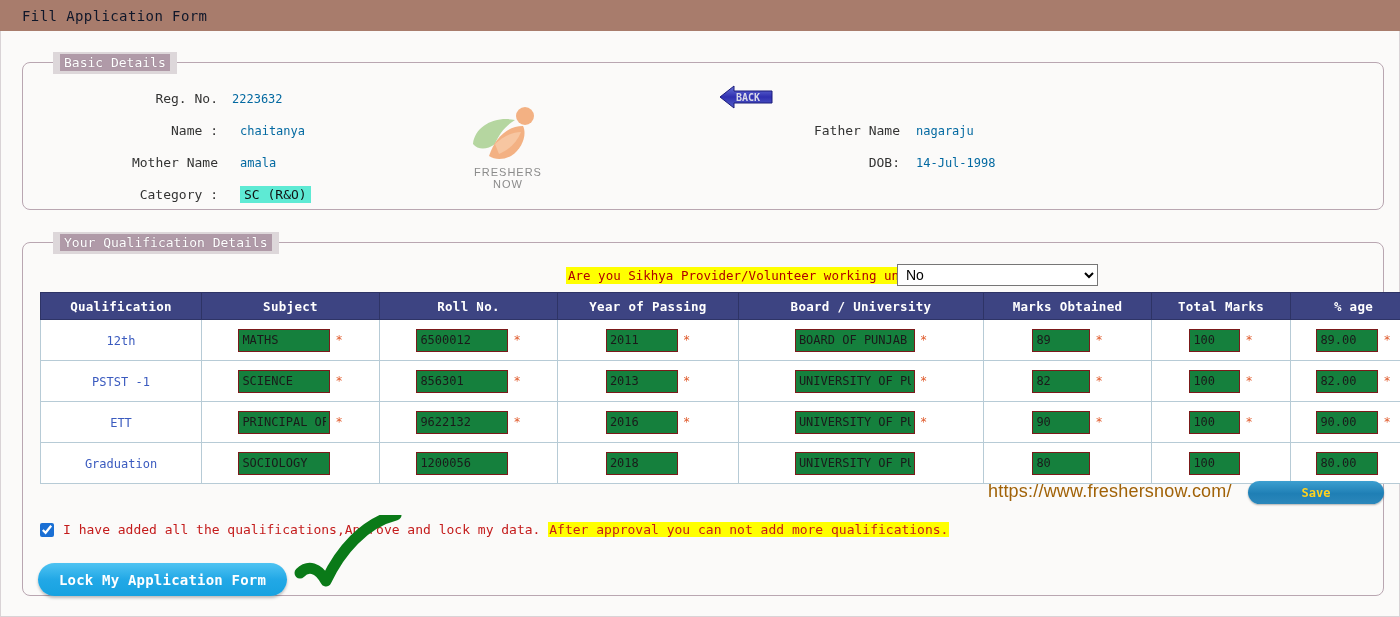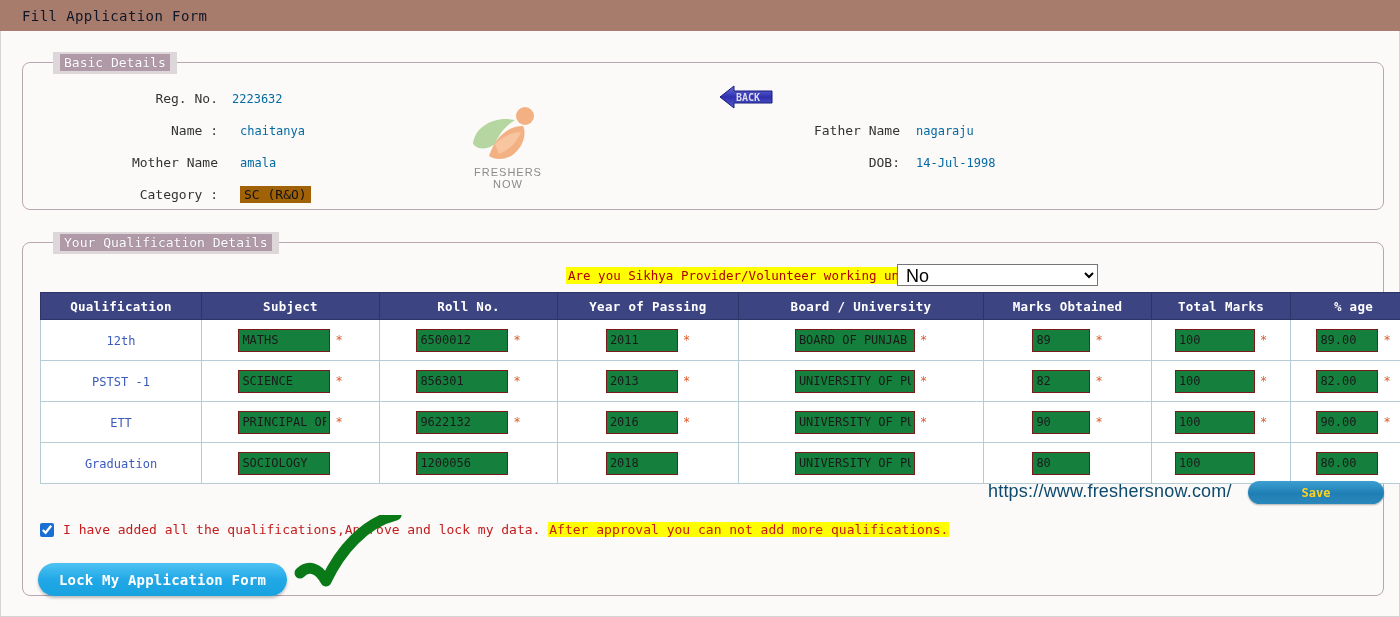--- a/index.html
+++ b/index.html
@@ -46,39 +46,39 @@
   
   .lbl{
     position:absolute;text-align:right;color:#333;
     font-size:13px;font-family:"DejaVu Sans Mono","Liberation Mono",monospace;
     white-space:nowrap;
   }
   .val{
     position:absolute;color:#0369a1;font-size:12px;
     font-family:"DejaVu Sans Mono","Liberation Mono",monospace;white-space:nowrap;
   }
-  .hl-green{background:#a16207;padding:1px 4px;font-size:13px;color:#111;}
+  .hl-green{background:#5eead4;padding:1px 4px;font-size:13px;color:#111;}
 
   
   .back-btn{position:absolute;left:718px;top:84px;width:56px;height:26px;cursor:pointer;}
 
   
   .logo-wrap{position:absolute;left:462px;top:104px;width:92px;height:76px;text-align:center;}
   .logo-txt{font-family:"Liberation Sans",sans-serif;font-size:11px;color:#8b8b8b;letter-spacing:1px;margin-top:1px;}
 
   
   .ssa-label{
     position:absolute;left:566px;top:267px;background:#ffff00;color:#b00000;
     font-size:12.5px;padding:1px 2px;white-space:nowrap;
     font-family:"DejaVu Sans Mono","Liberation Mono",monospace;
   }
   .ssa-select{
     position:absolute;left:897px;top:264px;width:201px;height:22px;
     box-sizing:border-box;border:1px solid #767676;background:#ffffff;
-    font-family:"Liberation Sans",sans-serif;font-size:18px;color:#000;
+    font-family:"Liberation Sans",sans-serif;font-size:14px;color:#000;
     padding-left:4px;
   }
   
   table.qual{
     position:absolute;left:40px;top:292px;width:1350px;border-collapse:collapse;
     table-layout:fixed;
   }
   table.qual th{
     background:#3d4482;color:#ffffff;font-size:12.5px;font-weight:bold;
     height:24px;text-align:center;border:1px solid #2e3466;
@@ -96,26 +96,26 @@
     height:23px;font-family:"DejaVu Sans Mono","Liberation Mono",monospace;
     font-size:12px;color:#1a1a1a;padding:0 3px;outline:none;
   }
   .ast{color:#e05a2b;font-size:12px;line-height:1;}
   .ast.hidden{visibility:hidden;}
   .w-subject{width:92px;}
   .w-roll{width:92px;}
   .w-year{width:72px;}
   .w-board{width:120px;}
   .w-marks{width:58px;}
-  .w-total{width:80px;}
+  .w-total{width:51px;}
   .w-pct{width:62px;}
 
   
   .url-wm{
-    position:absolute;left:988px;top:481px;color:#0c4a6e;font-size:18px;
+    position:absolute;left:988px;top:481px;color:#a16207;font-size:18px;
     font-family:"Liberation Sans",sans-serif;letter-spacing:.2px;
   }
   .save-btn{
     position:absolute;left:1248px;top:481px;width:136px;height:23px;
     border-radius:12px;border:none;cursor:pointer;
     background:linear-gradient(180deg,#3d9fd0 0%,#1f7fb5 55%,#2b87bb 100%);
     color:#ffd21f;font-size:12px;font-weight:bold;
     font-family:"DejaVu Sans Mono","Liberation Mono",monospace;
     box-shadow:0 1px 2px rgba(0,0,0,.3);
   }

